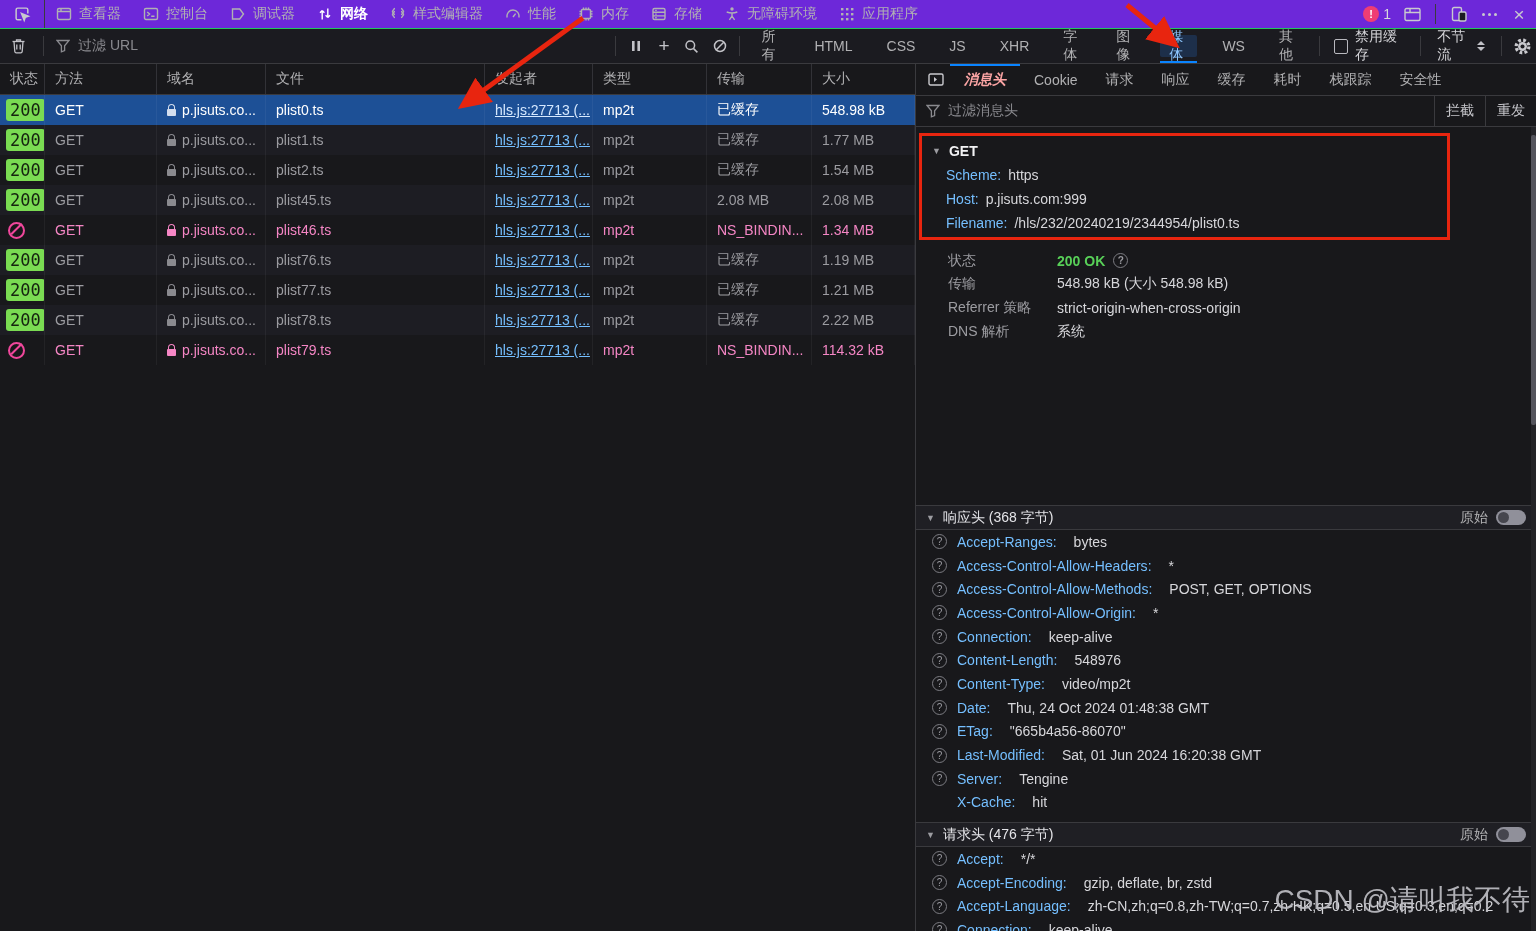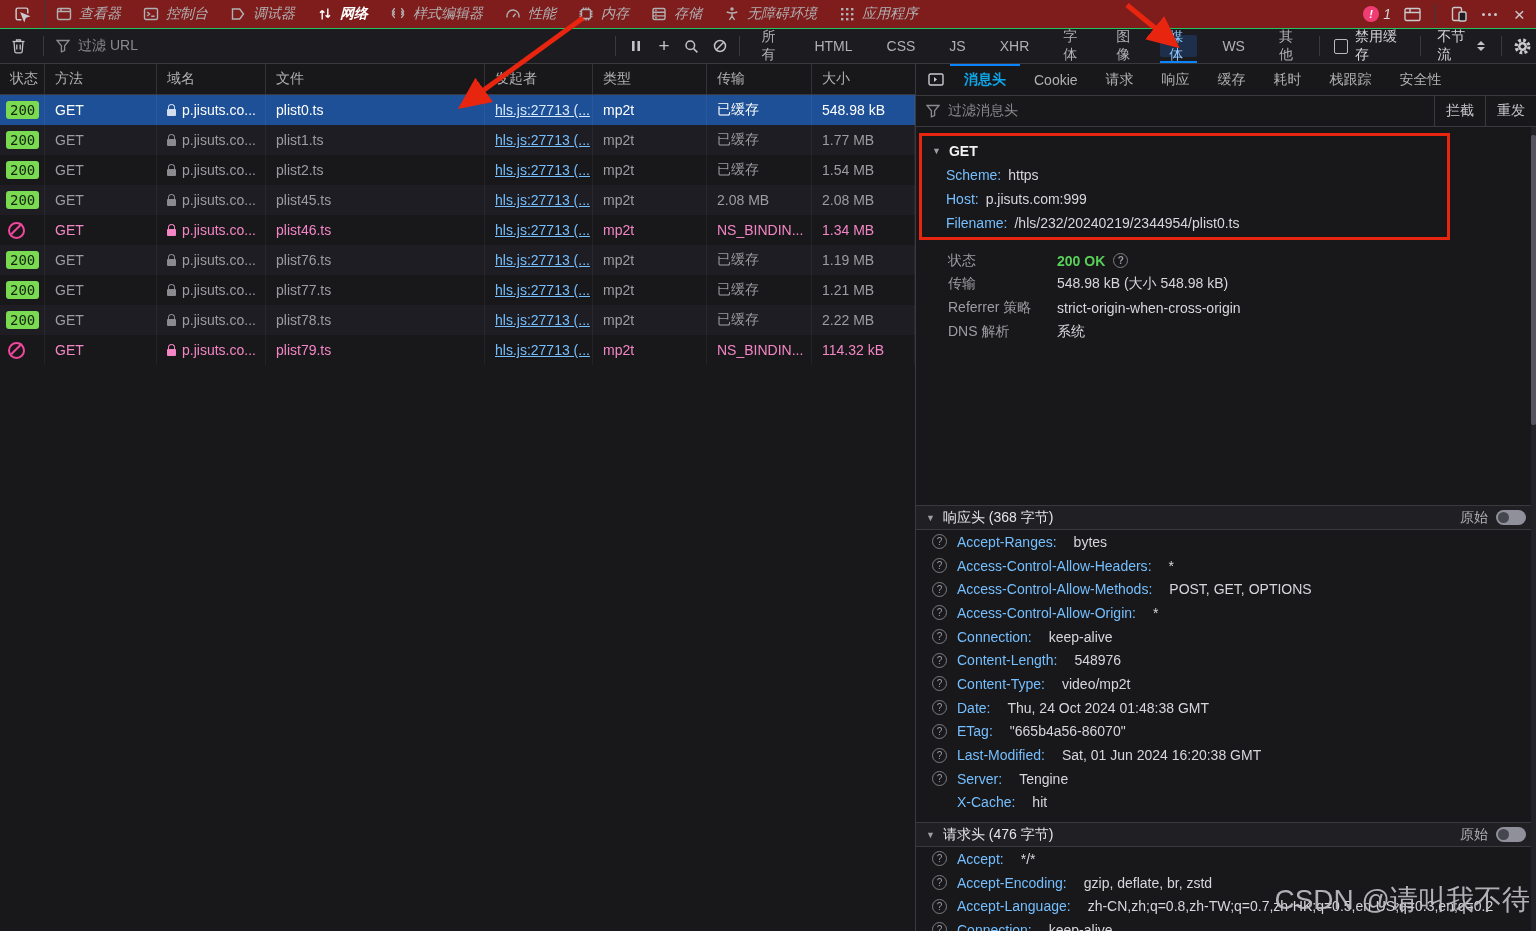--- a/index.html
+++ b/index.html
@@ -2,22 +2,22 @@
 <html><head>
 <meta charset="utf-8">
 <style>
   html,body{margin:0;padding:0;background:#000;}
   #app{position:relative;width:1536px;height:931px;background:#18181b;color:#d7d7db;
        font-family:"Liberation Sans","DejaVu Sans",sans-serif;font-size:14px;overflow:hidden;}
   .sep{width:1px;height:20px;background:#3a3a3e;margin:0 6px;flex:none;}
   svg{display:block;}
 
   
-  .tabbar{position:absolute;left:0;top:0;width:1536px;height:28px;background:#7f1d1d;
-          border-bottom:6px solid #22c55e;display:flex;align-items:stretch;font-style:italic;}
+  .tabbar{position:absolute;left:0;top:0;width:1536px;height:28px;background:#6d28d9;
+          border-bottom:6px solid #22c55e;display:flex;align-items:stretch;}
   .pickbtn{width:44px;display:flex;align-items:center;justify-content:center;border-right:1px solid #3a3a3e;color:#c9c9ce;}
   .toptabs{display:flex;align-items:stretch;}
   .toptab{display:flex;align-items:center;gap:7px;padding:0 11px;color:#b1b1b3;cursor:default;}
   .toptab.active{color:#ffffff;font-weight:bold;}
   .tabbar-right{margin-left:auto;display:flex;align-items:center;padding-right:4px;gap:4px;}
   .errbadge{display:flex;align-items:center;gap:4px;margin-right:4px;}
   .errdot{width:16px;height:16px;border-radius:50%;background:#ef3d74;color:#fff;font-weight:bold;
           font-size:11px;display:flex;align-items:center;justify-content:center;}
   .iconbtn{width:26px;height:24px;display:flex;align-items:center;justify-content:center;color:#c9c9ce;}
   .dots{display:flex;gap:3px;}
@@ -48,42 +48,42 @@
   .thead{display:flex;height:31px;align-items:center;border-bottom:1px solid #3a3a3e;color:#b1b1b3;box-sizing:border-box;}
   .thead .hc{height:100%;display:flex;align-items:center;padding-left:10px;box-sizing:border-box;border-right:1px solid #323237;}
   .thead .hc:last-child{border-right:none;font-family:Liberation Serif, serif;}
   .trow{display:flex;height:30px;align-items:center;color:#9c9ca1;box-sizing:border-box;}
   .trow:nth-child(even){background:#1d1d23;}
   .trow.selected{background:#1d5096;color:#ffffff;}
   .trow.blocked{color:#f586c5;}
   .tc{height:100%;display:flex;align-items:center;padding-left:10px;box-sizing:border-box;
       border-right:1px solid rgba(255,255,255,0.05);overflow:hidden;white-space:nowrap;}
   .trow .tc:last-child,.trow.selected .tc{border-right-color:rgba(255,255,255,0.05);}
-  .badge200{font-family:"DejaVu Sans Mono",monospace;font-size:14px;background:#7adb52;color:#15230f;
+  .badge200{font-family:"DejaVu Sans Mono",monospace;font-size:17px;background:#7adb52;color:#15230f;
             padding:1px 4px;border-radius:3px;margin-left:2px;}
   .blockicon{position:relative;width:13px;height:13px;border:2px solid #f0479c;border-radius:50%;margin-left:4px;flex:none;}
   .blockicon::after{content:"";position:absolute;left:-1px;top:4.5px;width:15px;height:2px;background:#f0479c;
                     transform:rotate(-45deg);}
   .lock{position:relative;width:9px;height:7px;background:#8a8a8f;border-radius:1px;margin-right:6px;margin-top:4px;flex:none;}
   .lock::before{content:"";position:absolute;left:1px;top:-5px;width:5px;height:5px;border:1.5px solid #8a8a8f;
                 border-bottom:none;border-radius:4px 4px 0 0;}
   .trow.selected .lock{background:#d3deee;}
   .trow.selected .lock::before{border-color:#d3deee;}
   .trow.blocked .lock{background:#f586c5;}
   .trow.blocked .lock::before{border-color:#f586c5;}
   .ilink{color:#75bfff;text-decoration:underline;}
   .trow.selected .ilink{color:#d6e9ff;}
 
   
   .rightpanel{position:absolute;left:915px;top:64px;right:0;bottom:0;background:#18181b;
               border-left:1px solid #3a3a3e;display:flex;flex-direction:column;box-sizing:border-box;}
   .dtabs{height:31px;flex:none;border-bottom:1px solid #3a3a3e;display:flex;align-items:stretch;padding-left:6px;}
   .dtab-icon{width:28px;display:flex;align-items:center;justify-content:center;color:#c9c9ce;}
   .dtab{position:relative;display:flex;align-items:center;padding:0 14px;color:#b1b1b3;}
-  .dtab.active{color:#0ea5e9;font-weight:bold;}
+  .dtab.active{color:#fca5a5;font-weight:bold;font-style:italic;}
   .dtab.active::before{content:"";position:absolute;left:0;right:0;top:0;height:2px;background:#0a84ff;}
   .dfilter{height:30px;flex:none;border-bottom:1px solid #3a3a3e;display:flex;align-items:center;padding-left:10px;}
   .dfilter .ph{color:#8a8a8f;margin-left:8px;flex:1;}
   .toolbtn{height:100%;display:flex;align-items:center;padding:0 11px;color:#c6c6cb;border-left:1px solid #3a3a3e;}
   .dcontent{position:relative;flex:1;overflow:hidden;}
   .redbox{position:absolute;left:3px;top:6px;width:531px;height:107px;border:3px solid #e8250f;
           box-sizing:border-box;padding:3px 0 0 10px;}
   .summethod{height:24px;display:flex;align-items:center;gap:8px;color:#f2f2f4;font-weight:bold;}
   .tri{color:#9c9ca1;font-size:9px;}
   .sumrow{height:24px;display:flex;align-items:center;padding-left:14px;}

